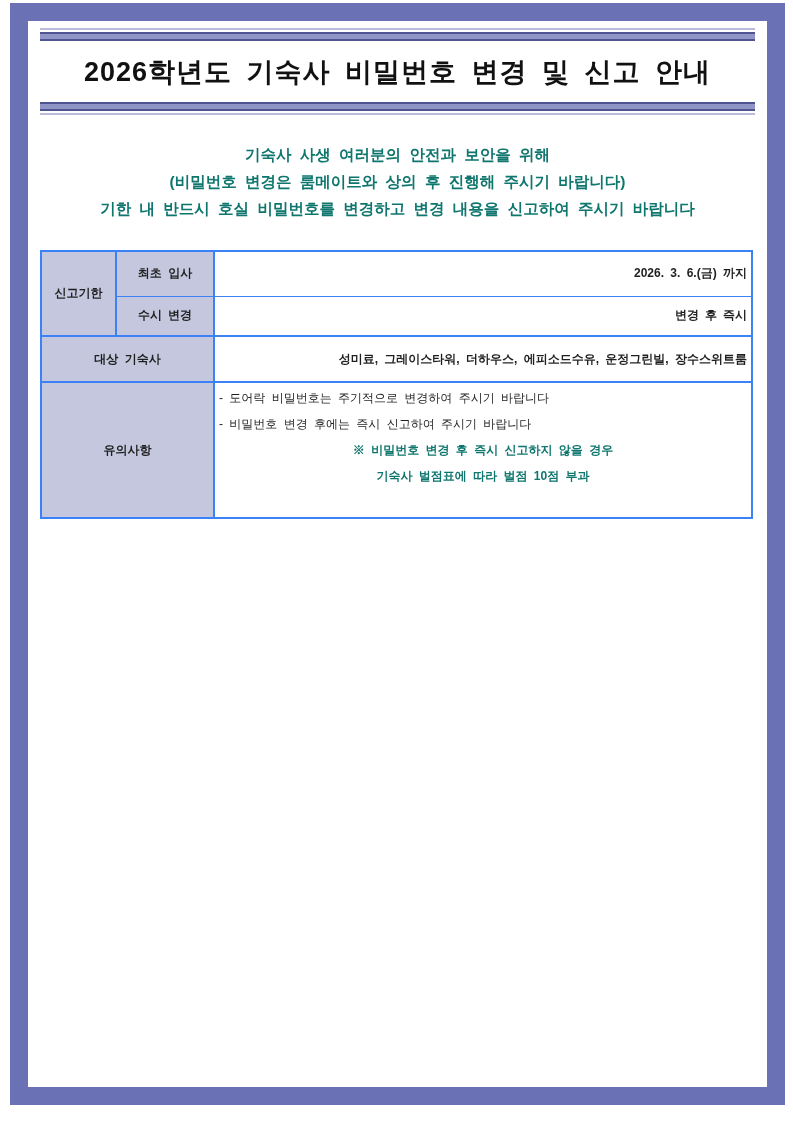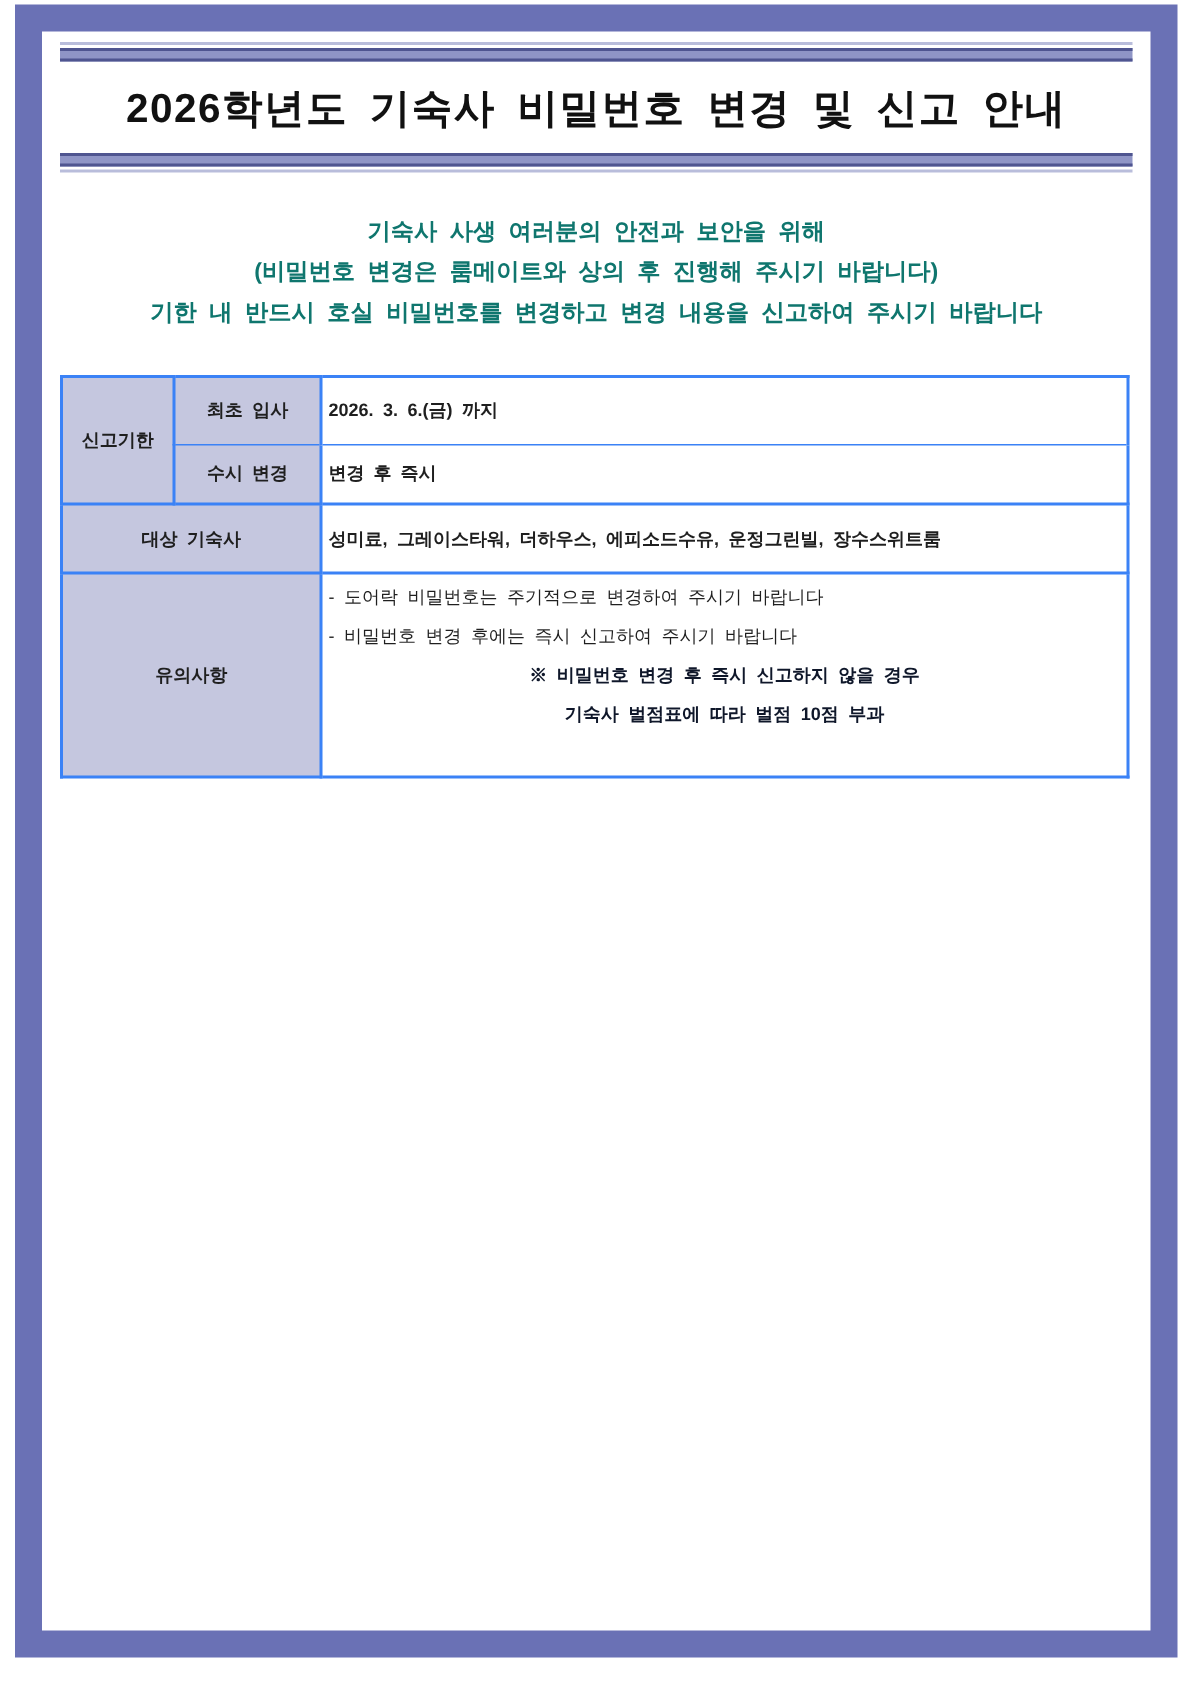--- a/index.html
+++ b/index.html
@@ -62,34 +62,34 @@
   table.notice col.c2 { width: 98px; }
   table.notice th, table.notice td {
     border: 2px solid #3b82f6;
     font-size: 12px;
     font-weight: bold;
     color: #1f1f1f;
     padding: 2px 4px;
     word-spacing: 3px;
   }
   table.notice th.head { background: #c5c7df; text-align: center; }
-  td.val { text-align: left; }
+  td.val { text-align: right; }
   tr.r1 th, tr.r1 td { height: 45px; }
   tr.r2 th, tr.r2 td { height: 40px; font-family: Liberation Serif, serif; }
   tr.r3 th, tr.r3 td { height: 46px; }
   tr.r4 th { height: 136px; }
   
   tr.r1 th.sub, tr.r1 td.val { border-bottom-width: 1px; }
   tr.r2 th.sub, tr.r2 td.val { border-top-width: 1px; }
   th.rowspan-head { border-right-width: 1px; }
   th.sub { border-left-width: 1px; }
   
   td.notes { padding: 8px 10px 6px 12px; vertical-align: top; }
   .note-line { text-align: left; line-height: 26px; font-weight: normal; }
-  .warn-line { text-align: center; line-height: 26px; font-weight: bold; color: #0f172a; }
+  .warn-line { text-align: center; line-height: 26px; font-weight: bold; color: #0f766e; }
 </style>
 </head>
 <body>
 
 <div class="frame">
   <div class="content">
 
     <div class="rule rule-top">
       <div class="thin"></div>
       <div class="band"></div>

